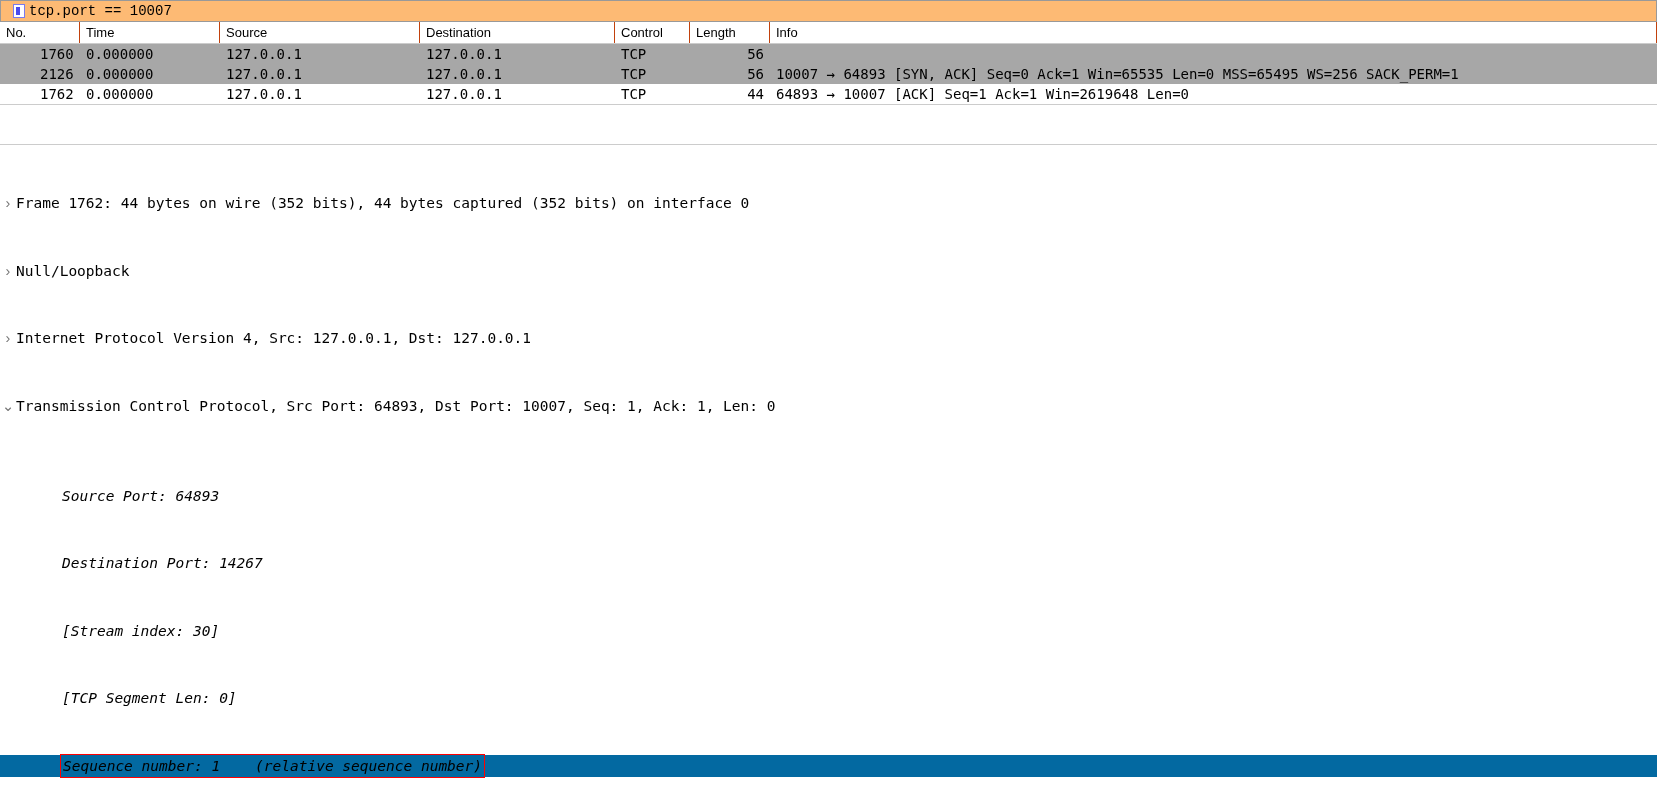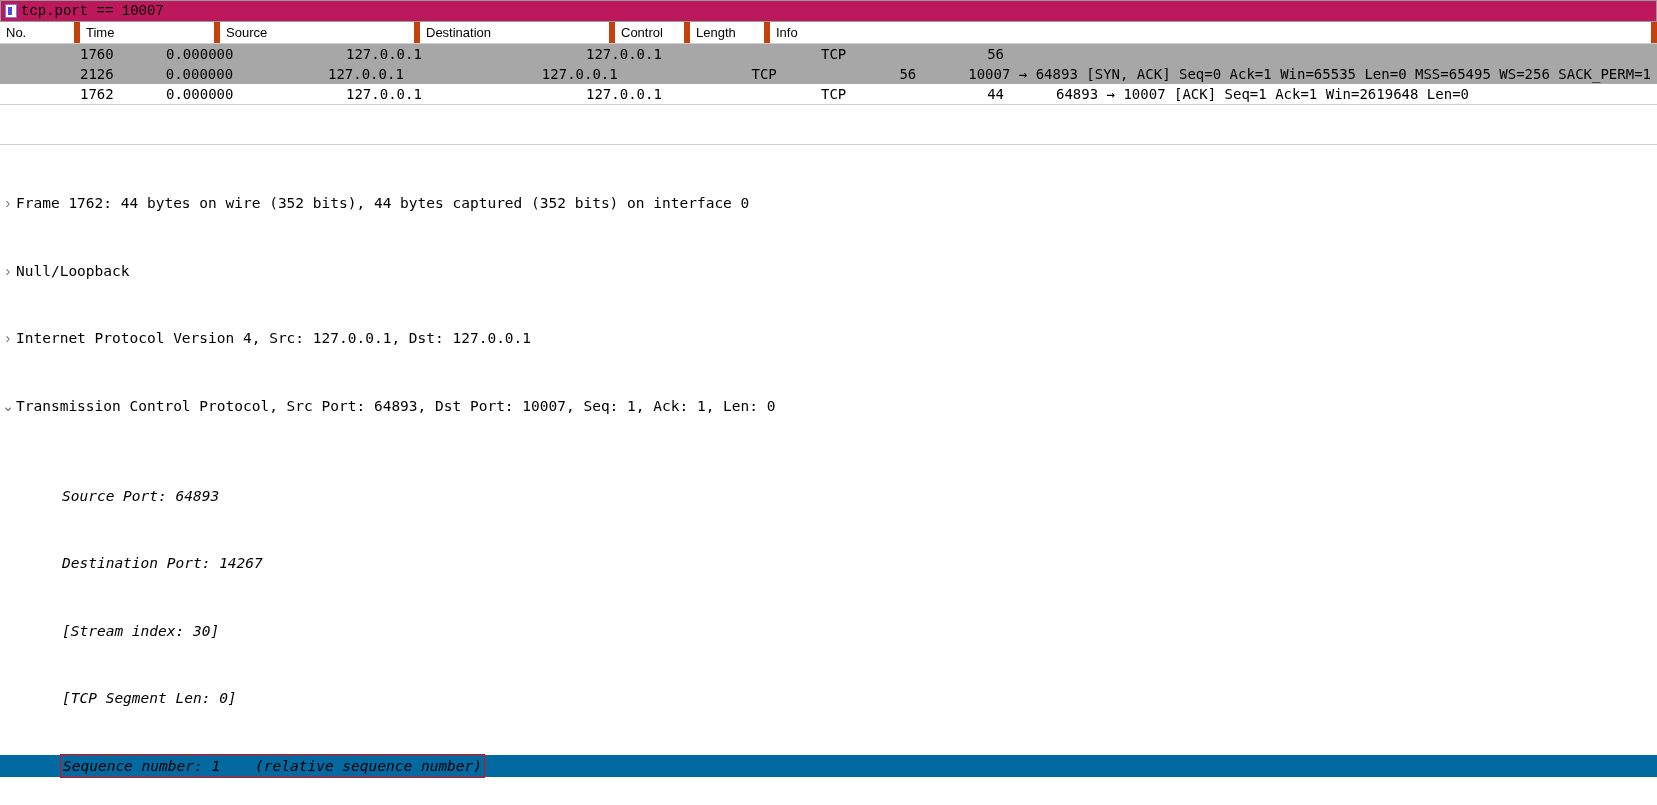--- a/index.html
+++ b/index.html
@@ -4,23 +4,23 @@
 <style>
 * { box-sizing: border-box; margin: 0; padding: 0; }
 body {
   font-family: "Consolas", "Courier New", monospace;
   font-size: 14px;
   background: #fff;
   color: #000;
   width: 1657px;
 }
 .filter-bar {
-  background: #be185d;
+  background: #fdba74;
   border: 1px solid #999;
-  padding: 2px 4px;
+  padding: 2px 12px;
   display: flex;
   align-items: center;
 }
 .filter-bar .bookmark-icon {
   width: 12px; height: 14px;
   background: #fff;
   border: 1px solid #7a7aee;
   margin-right: 4px;
   position: relative;
 }
@@ -40,40 +40,40 @@
 }
 .packet-header {
   display: flex;
   background: #fff;
   border-bottom: 1px solid #ccc;
   font-family: "Microsoft YaHei", sans-serif;
   font-size: 13px;
 }
 .packet-header div {
   padding: 3px 6px;
-  border-right: 6px solid #c2410c;
+  border-right: 1px solid #c2410c;
 }
 .col-no { width: 80px; }
 .col-time { width: 140px; }
 .col-src { width: 200px; }
 .col-dst { width: 195px; }
 .col-proto { width: 75px; }
 .col-len { width: 80px; }
 .col-info { flex: 1; }
 .packet-list { }
 .packet-row {
   display: flex;
   font-family: "Consolas", monospace;
   font-size: 14px;
   padding: 1px 0;
   white-space: pre;
 }
 .packet-row.selected { background: #a7a7a7; }
 .packet-row .col-no { padding-left: 40px; }
-.packet-row div { padding: 1px 6px; margin-left: 40px; }
+.packet-row div { padding: 1px 6px; }
 .spacer { height: 40px; border-top: 1px solid #ccc; background: #fff; }
 
 .details-pane {
   border-top: 1px solid #ccc;
   background: #fff;
   padding: 2px 0;
   font-family: "Consolas", monospace;
   font-size: 14.5px;
   line-height: 22.5px;
   white-space: pre;

